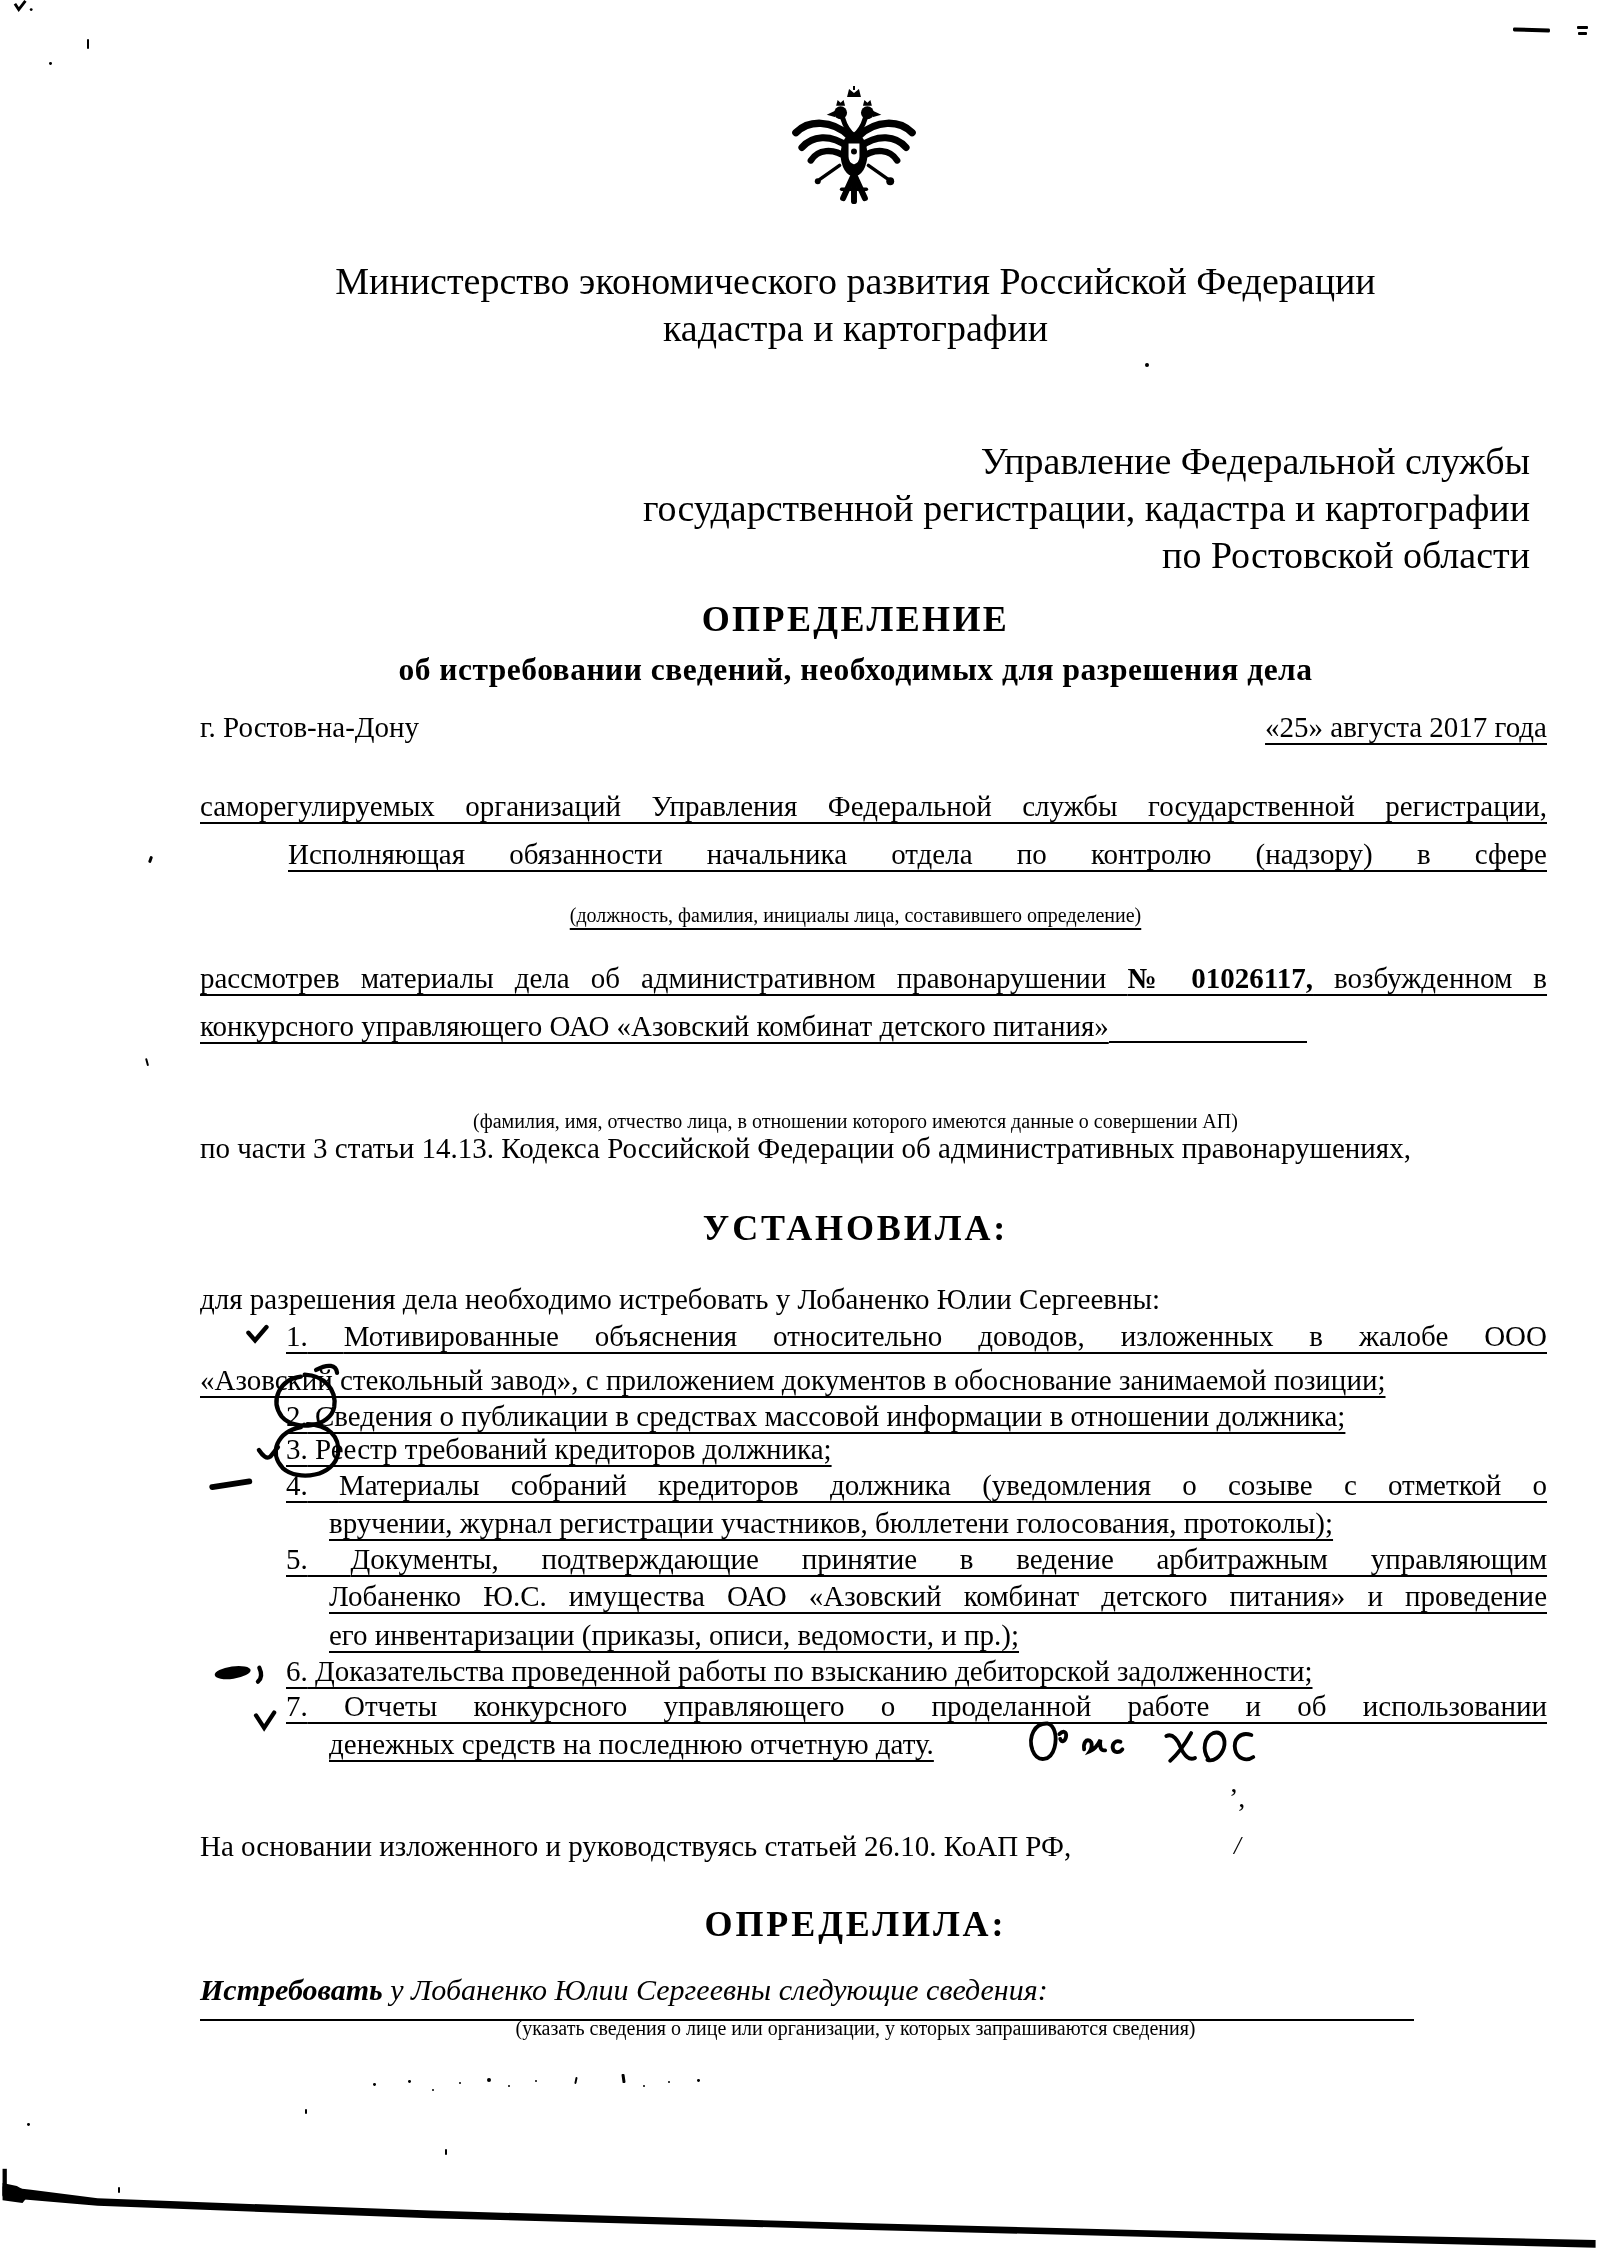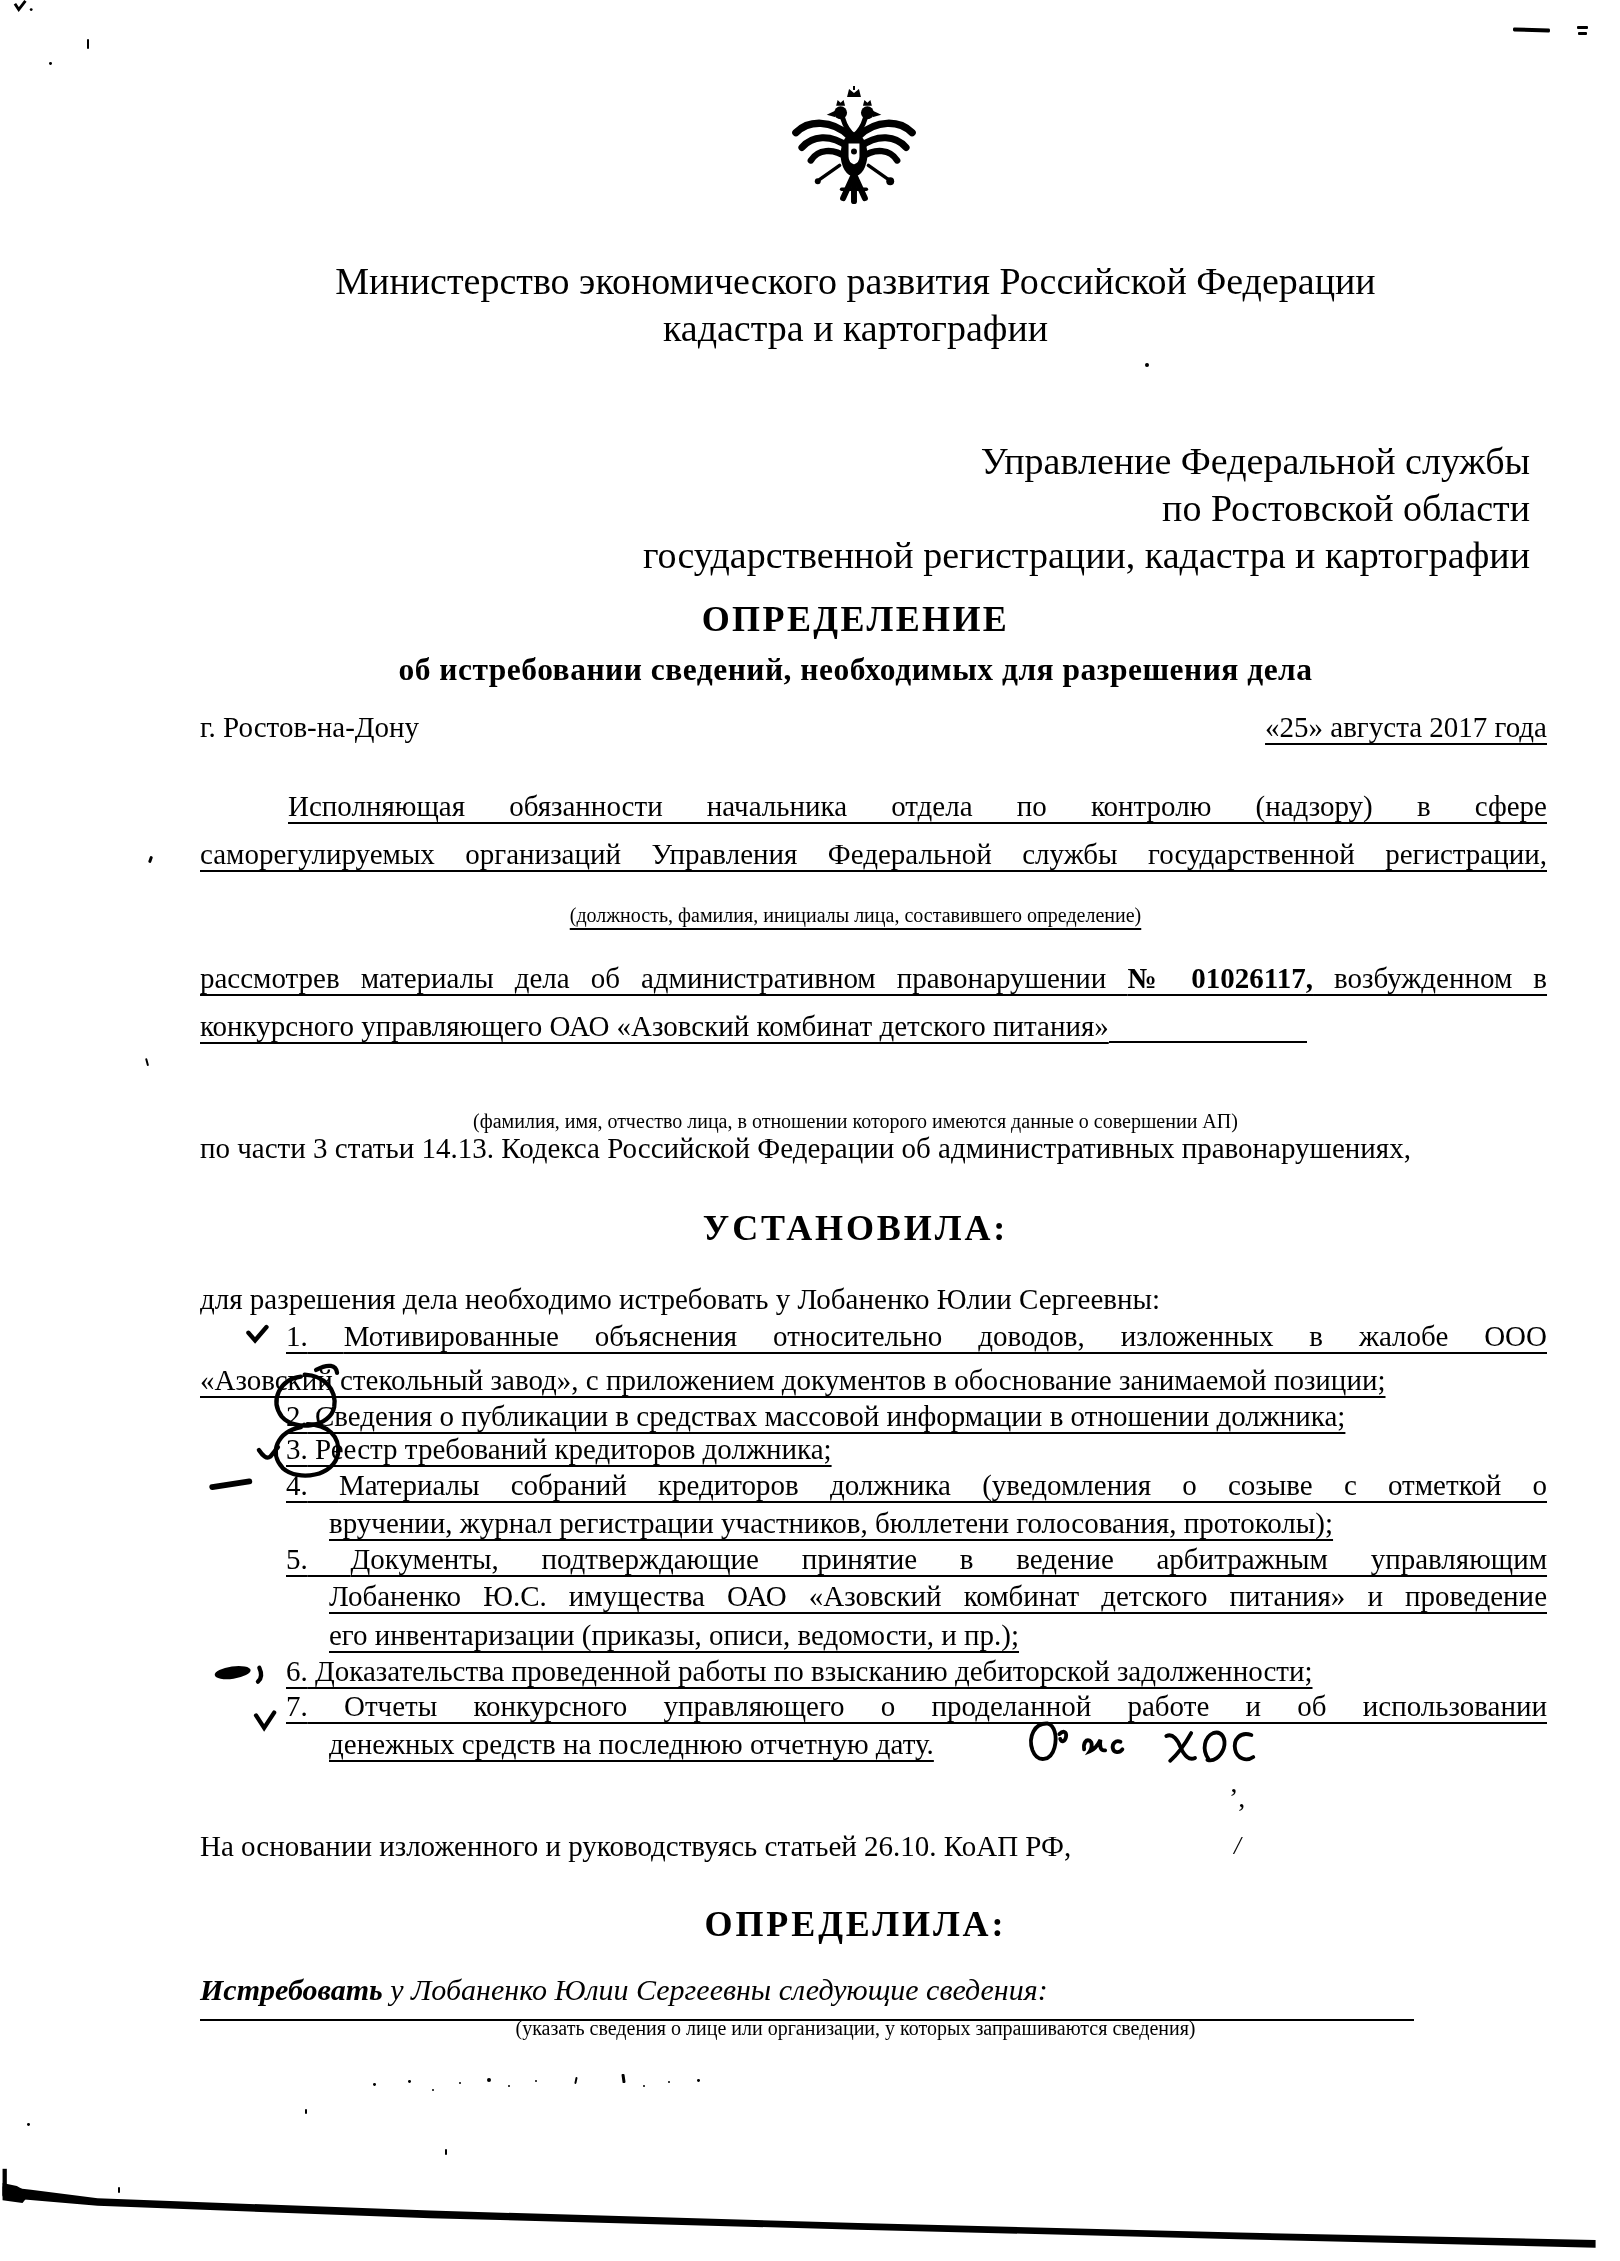--- a/index.html
+++ b/index.html
@@ -75,35 +75,35 @@
   </svg>
 </div>
 
 <div class="abs center-col h80" style="top:258px;">
   <div>Министерство экономического развития Российской Федерации</div>
   <div>кадастра и картографии</div>
 </div>
 
 <div class="abs center-col h80" style="top:438px;text-align:right;">
   <div>Управление Федеральной службы</div>
+  <div>государственной регистрации, кадастра и картографии</div>
   <div>по Ростовской области</div>
-  <div>государственной регистрации, кадастра и картографии</div>
 </div>
 
 <div class="abs center-col t-title" style="top:598px;">ОПРЕДЕЛЕНИЕ</div>
 <div class="abs center-col t-sub" style="top:652px;">об истребовании сведений, необходимых для разрешения дела</div>
 
 <div class="abs col daterow" style="top:711px;">
   <span class="nowrap">г. Ростов-на-Дону</span>
   <span class="nowrap u">«25» августа 2017 года</span>
 </div>
 
 <div class="abs col body60" style="top:782px;">
+  <div class="u fill">саморегулируемых организаций Управления Федеральной службы государственной регистрации,</div>
   <div class="u fill" style="text-indent:88px;">Исполняющая обязанности начальника отдела по контролю (надзору) в сфере</div>
-  <div class="u fill">саморегулируемых организаций Управления Федеральной службы государственной регистрации,</div>
 </div>
 <div class="abs center-col small42 u nowrap" style="top:904px;">(должность, фамилия, инициалы лица, составившего определение)</div>
 
 <div class="abs col body60" style="top:954px;line-height:48px;">
   <div class="u fill"><span>рассмотрев материалы дела об административном правонарушении </span><span class="b">№ 01026117,</span><span> возбужденном в</span></div>
   <div class="nowrap"><span class="u">конкурсного управляющего ОАО «Азовский комбинат детского питания»</span><span class="trail-ul"></span></div>
 </div>
 <div class="abs center-col small42 nowrap" style="top:1110px;">(фамилия, имя, отчество лица, в отношении которого имеются данные о совершении АП)</div>
 <div class="abs col nowrap" style="top:1132px;font-size:29px;">по части 3 статьи 14.13. Кодекса Российской Федерации об административных правонарушениях,</div>
 

